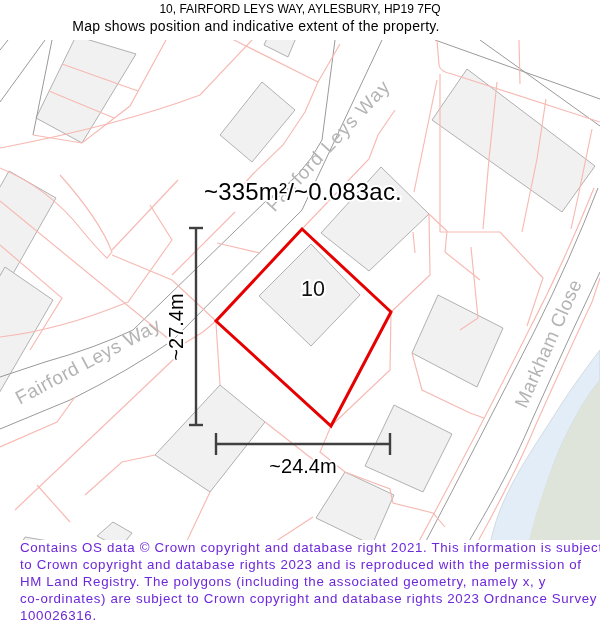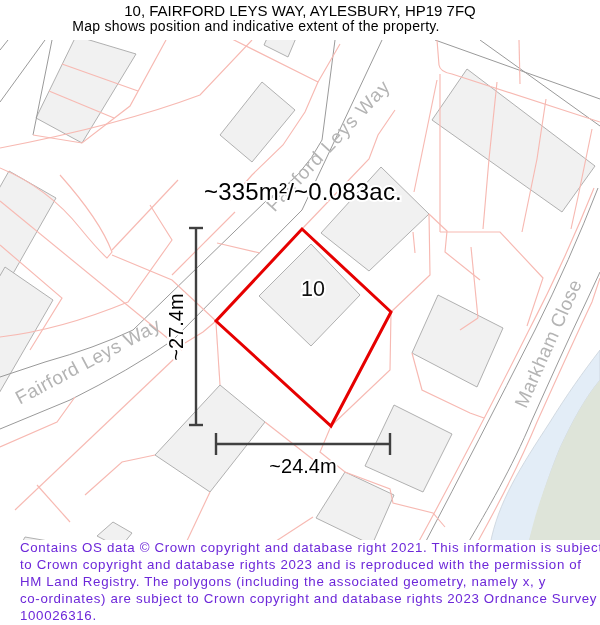--- a/index.html
+++ b/index.html
@@ -1,18 +1,18 @@
 <!DOCTYPE html>
 <html><head>
 <meta charset="utf-8">
 <style>
   html,body{margin:0;padding:0;background:#fff;}
   body{width:600px;height:625px;overflow:hidden;font-family:"Liberation Sans",sans-serif;}
   .hdr{text-align:center;color:#000;}
-  .hdr .l1{font-size:15px;position:absolute;top:2px;width:600px;}
+  .hdr .l1{font-size:12px;position:absolute;top:2px;width:600px;}
   .hdr .l2{font-size:14px;letter-spacing:0.28px;position:absolute;top:17.6px;width:512px;}
   .map{position:absolute;top:40px;left:0;}
   .ftr{position:absolute;top:538.5px;left:0;width:596px;font-size:13.3px;letter-spacing:0.65px;color:#6d28d9;padding-left:20px;line-height:17px;}
 </style>
 </head>
 <body>
 
 <div class="hdr">
   <div class="l1">10, FAIRFORD LEYS WAY, AYLESBURY, HP19 7FQ</div>
   <div class="l2">Map shows position and indicative extent of the property.</div>

